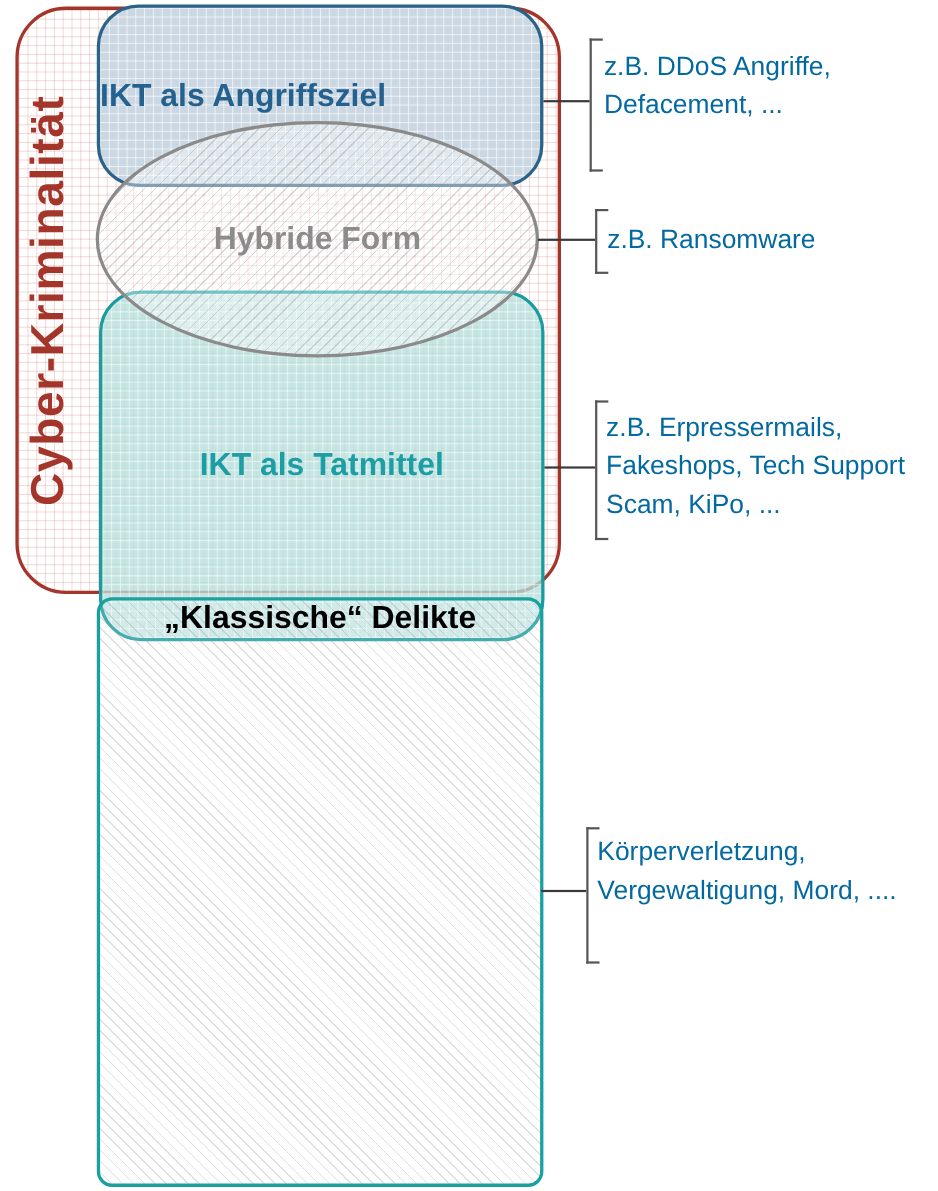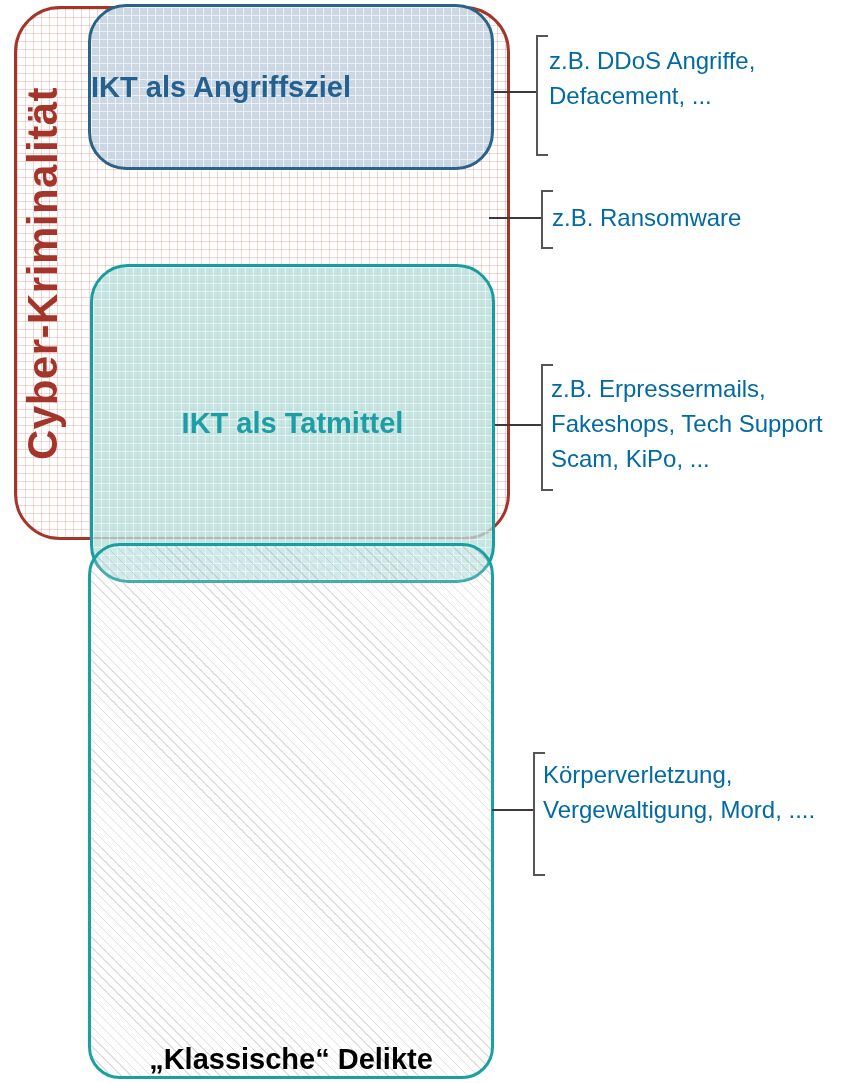--- a/index.html
+++ b/index.html
@@ -60,26 +60,26 @@
     background-image:repeating-linear-gradient(135deg,
         rgba(130,130,130,0.30) 0px, rgba(130,130,130,0.30) 1px,
         transparent 1px, transparent 7px);
     display:flex; align-items:center; justify-content:center;
     z-index:4;
   }
   .hybrid-ellipse .region-label { color:#8C8C8C; font-size:29px; font-weight:bold; }
   
   .classic-box {
     position:absolute; left:88px; top:543px; width:400px; height:530px;
-    border:3px solid #1BA0A0; border-radius:32px;
+    border:3px solid #1BA0A0; border-radius:14px;
     background-color:rgba(255,255,255,0.18);
     background-image:repeating-linear-gradient(45deg,
         rgba(155,155,155,0.32) 0px, rgba(155,155,155,0.32) 1px,
         transparent 1px, transparent 7px);
-    display:flex; align-items:flex-end; justify-content:center;
+    display:flex; align-items:flex-start; justify-content:center;
     z-index:5;
   }
   .classic-box .region-label { color:#000000; font-size:29px; font-weight:bold; }
   
   .connector { position:absolute; height:2px; background:#3A3A3A; z-index:6; }
   .connector.c1 { left:494px; top:91px;  width:42px; }
   .connector.c2 { left:489px; top:217px; width:52px; }
   .connector.c3 { left:495px; top:424px; width:46px; }
   .connector.c4 { left:492px; top:809px; width:41px; }
   .bracket {
@@ -110,20 +110,23 @@
   <div class="cyber-label">Cyber-Kriminalität</div>
 
   <div class="blue-box">
     <span class="region-label">IKT als Angriffsziel</span>
   </div>
 
   <div class="teal-box">
     <span class="region-label">IKT als Tatmittel</span>
   </div>
 
+  <div class="hybrid-ellipse">
+    <span class="region-label">Hybride Form</span>
+  </div>
 
   <div class="classic-box">
     <span class="region-label">„Klassische“ Delikte</span>
   </div>
 
   <div class="connector c1"></div>
   <div class="connector c2"></div>
   <div class="connector c3"></div>
   <div class="connector c4"></div>
 

